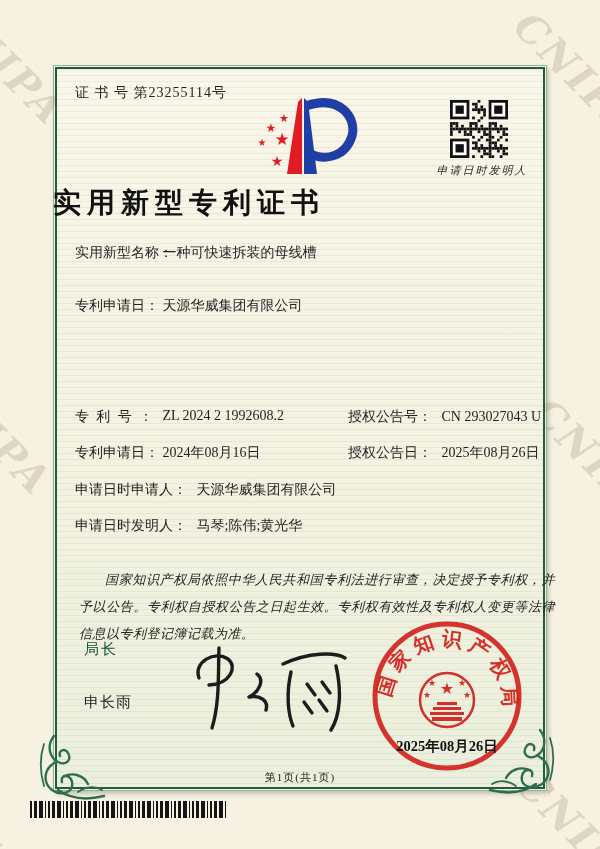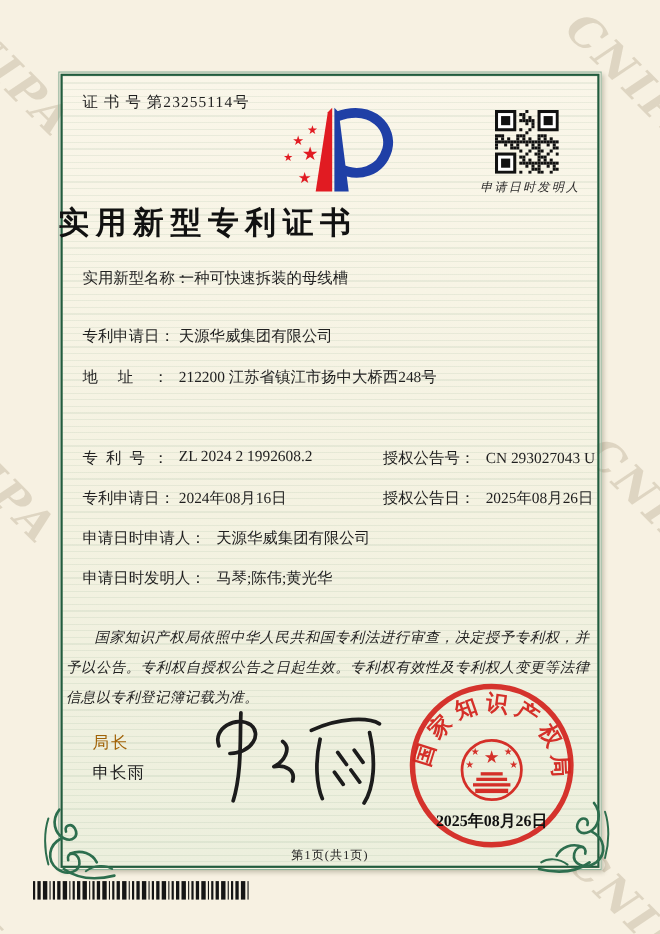--- a/index.html
+++ b/index.html
@@ -46,26 +46,26 @@
   .row{position:absolute;left:75px;width:460px;font-size:14px;white-space:nowrap;}
   .lbl{
     display:inline-block;width:78px;text-align:justify;text-align-last:justify;
     vertical-align:top;
   }
   .lbl.wide{width:auto;text-align:left;text-align-last:auto;}
   .val{margin-left:6px;}
   .col2{position:absolute;left:273px;top:0;}
   .col2 .lbl2{display:inline-block;}
   .statement{
-    position:absolute;left:60px;top:566px;width:476px;
+    position:absolute;left:79px;top:566px;width:476px;
     font-size:13px;line-height:27px;letter-spacing:0.5px;
     font-style:italic;text-align:justify;text-indent:2em;color:#222;
   }
-  .director-title{position:absolute;left:84px;top:666px;font-size:15px;letter-spacing:2px;
-    font-family:"Liberation Sans","DejaVu Sans",sans-serif;font-weight:500;color:#a16207;}
+  .director-title{position:absolute;left:84px;top:640px;font-size:15px;letter-spacing:2px;
+    font-family:"Liberation Sans","DejaVu Sans",sans-serif;font-weight:500;color:#14532d;}
   .director-name{position:absolute;left:84px;top:693px;font-size:15px;letter-spacing:1px;
     font-family:"Liberation Sans","DejaVu Sans",sans-serif;font-weight:500;color:#222;}
   .signature{position:absolute;left:185px;top:640px;}
   .seal{position:absolute;left:369px;top:618px;}
   .footer{
     position:absolute;left:53px;top:770px;width:494px;text-align:center;
     font-size:11px;letter-spacing:1px;color:#222;
   }
   .barcode{
     position:absolute;left:30px;top:801px;width:202px;height:17px;
@@ -251,24 +251,20 @@
   <div class="title">实用新型专利证书</div>
 
   <div class="row" style="top:244px">
     <span class="lbl">实用新型名称：</span>
     <span class="val">一种可快速拆装的母线槽</span>
   </div>
   <div class="row" style="top:297px">
     <span class="lbl">专利申请日：</span>
     <span class="val">天源华威集团有限公司</span>
   </div>
-  <div class="row" style="top:334px">
-    <span class="lbl">地址：</span>
-    <span class="val">212200 江苏省镇江市扬中大桥西248号</span>
-  </div>
   <div class="row" style="top:408px">
     <span class="lbl">专利号：</span>
     <span class="val">ZL 2024 2 1992608.2</span>
     <span class="col2">
       <span class="lbl2">授权公告号：</span>
       <span class="val">CN 293027043 U</span>
     </span>
   </div>
   <div class="row" style="top:444px">
     <span class="lbl">专利申请日：</span>

